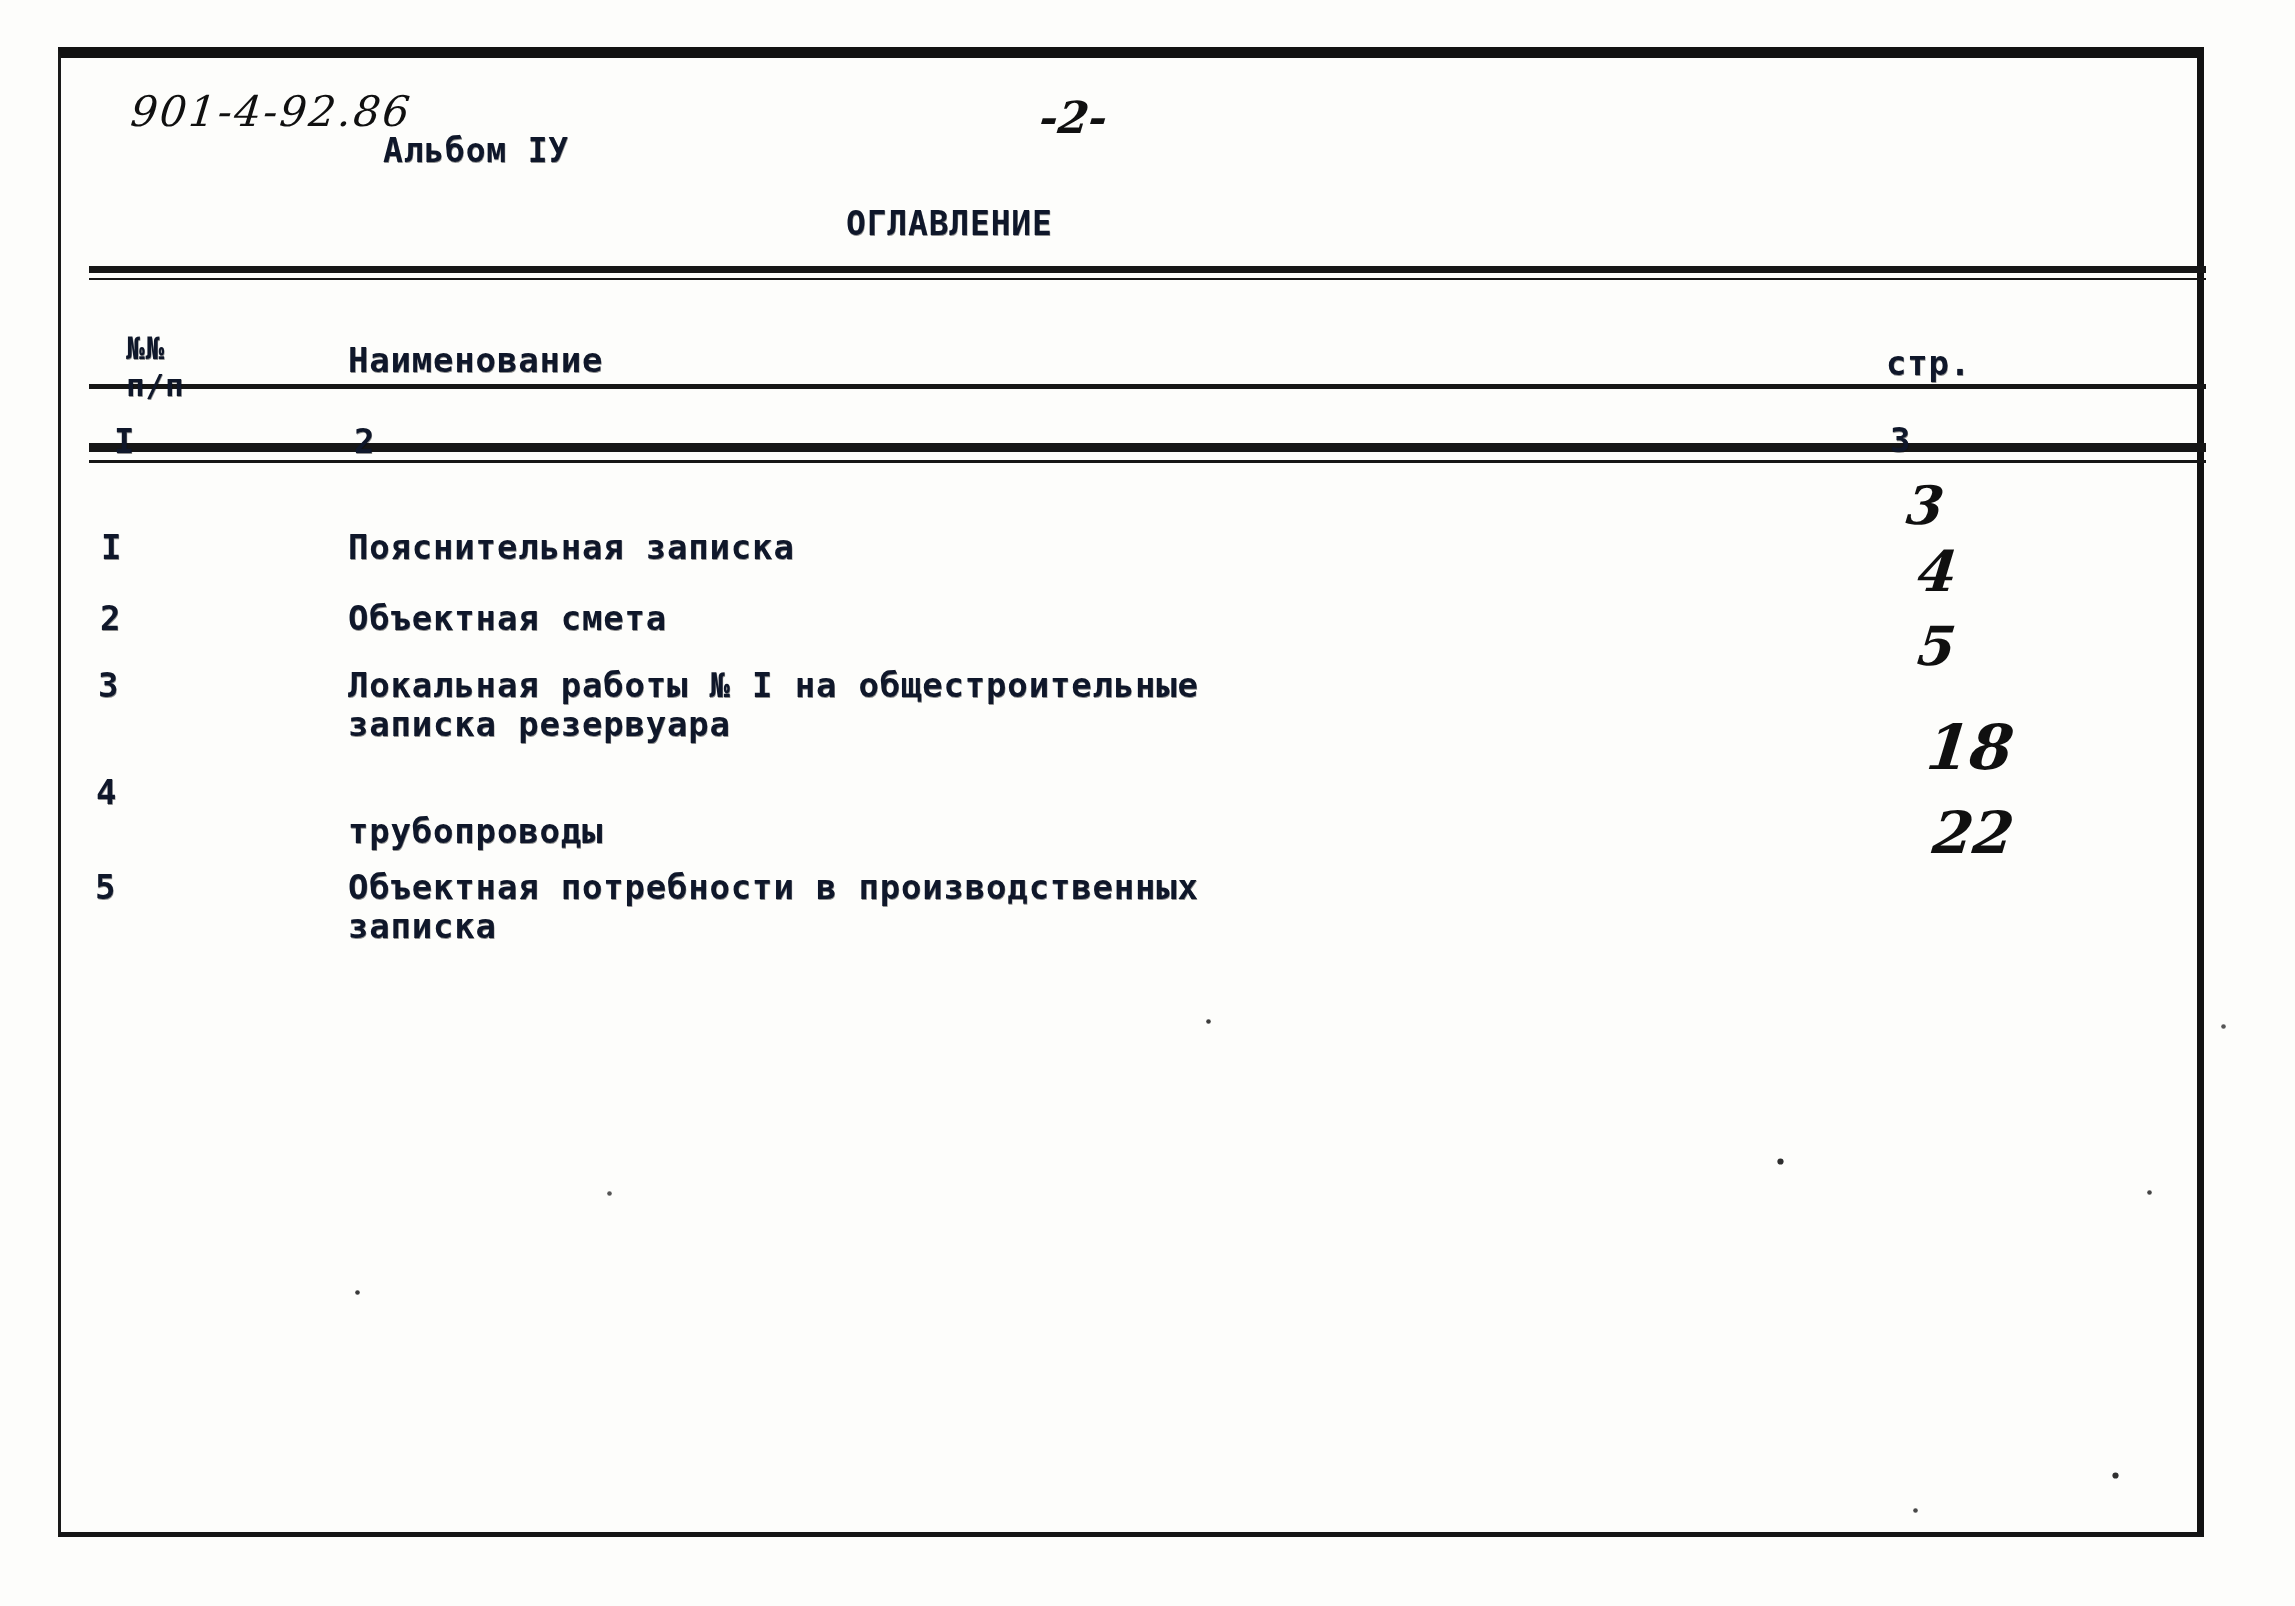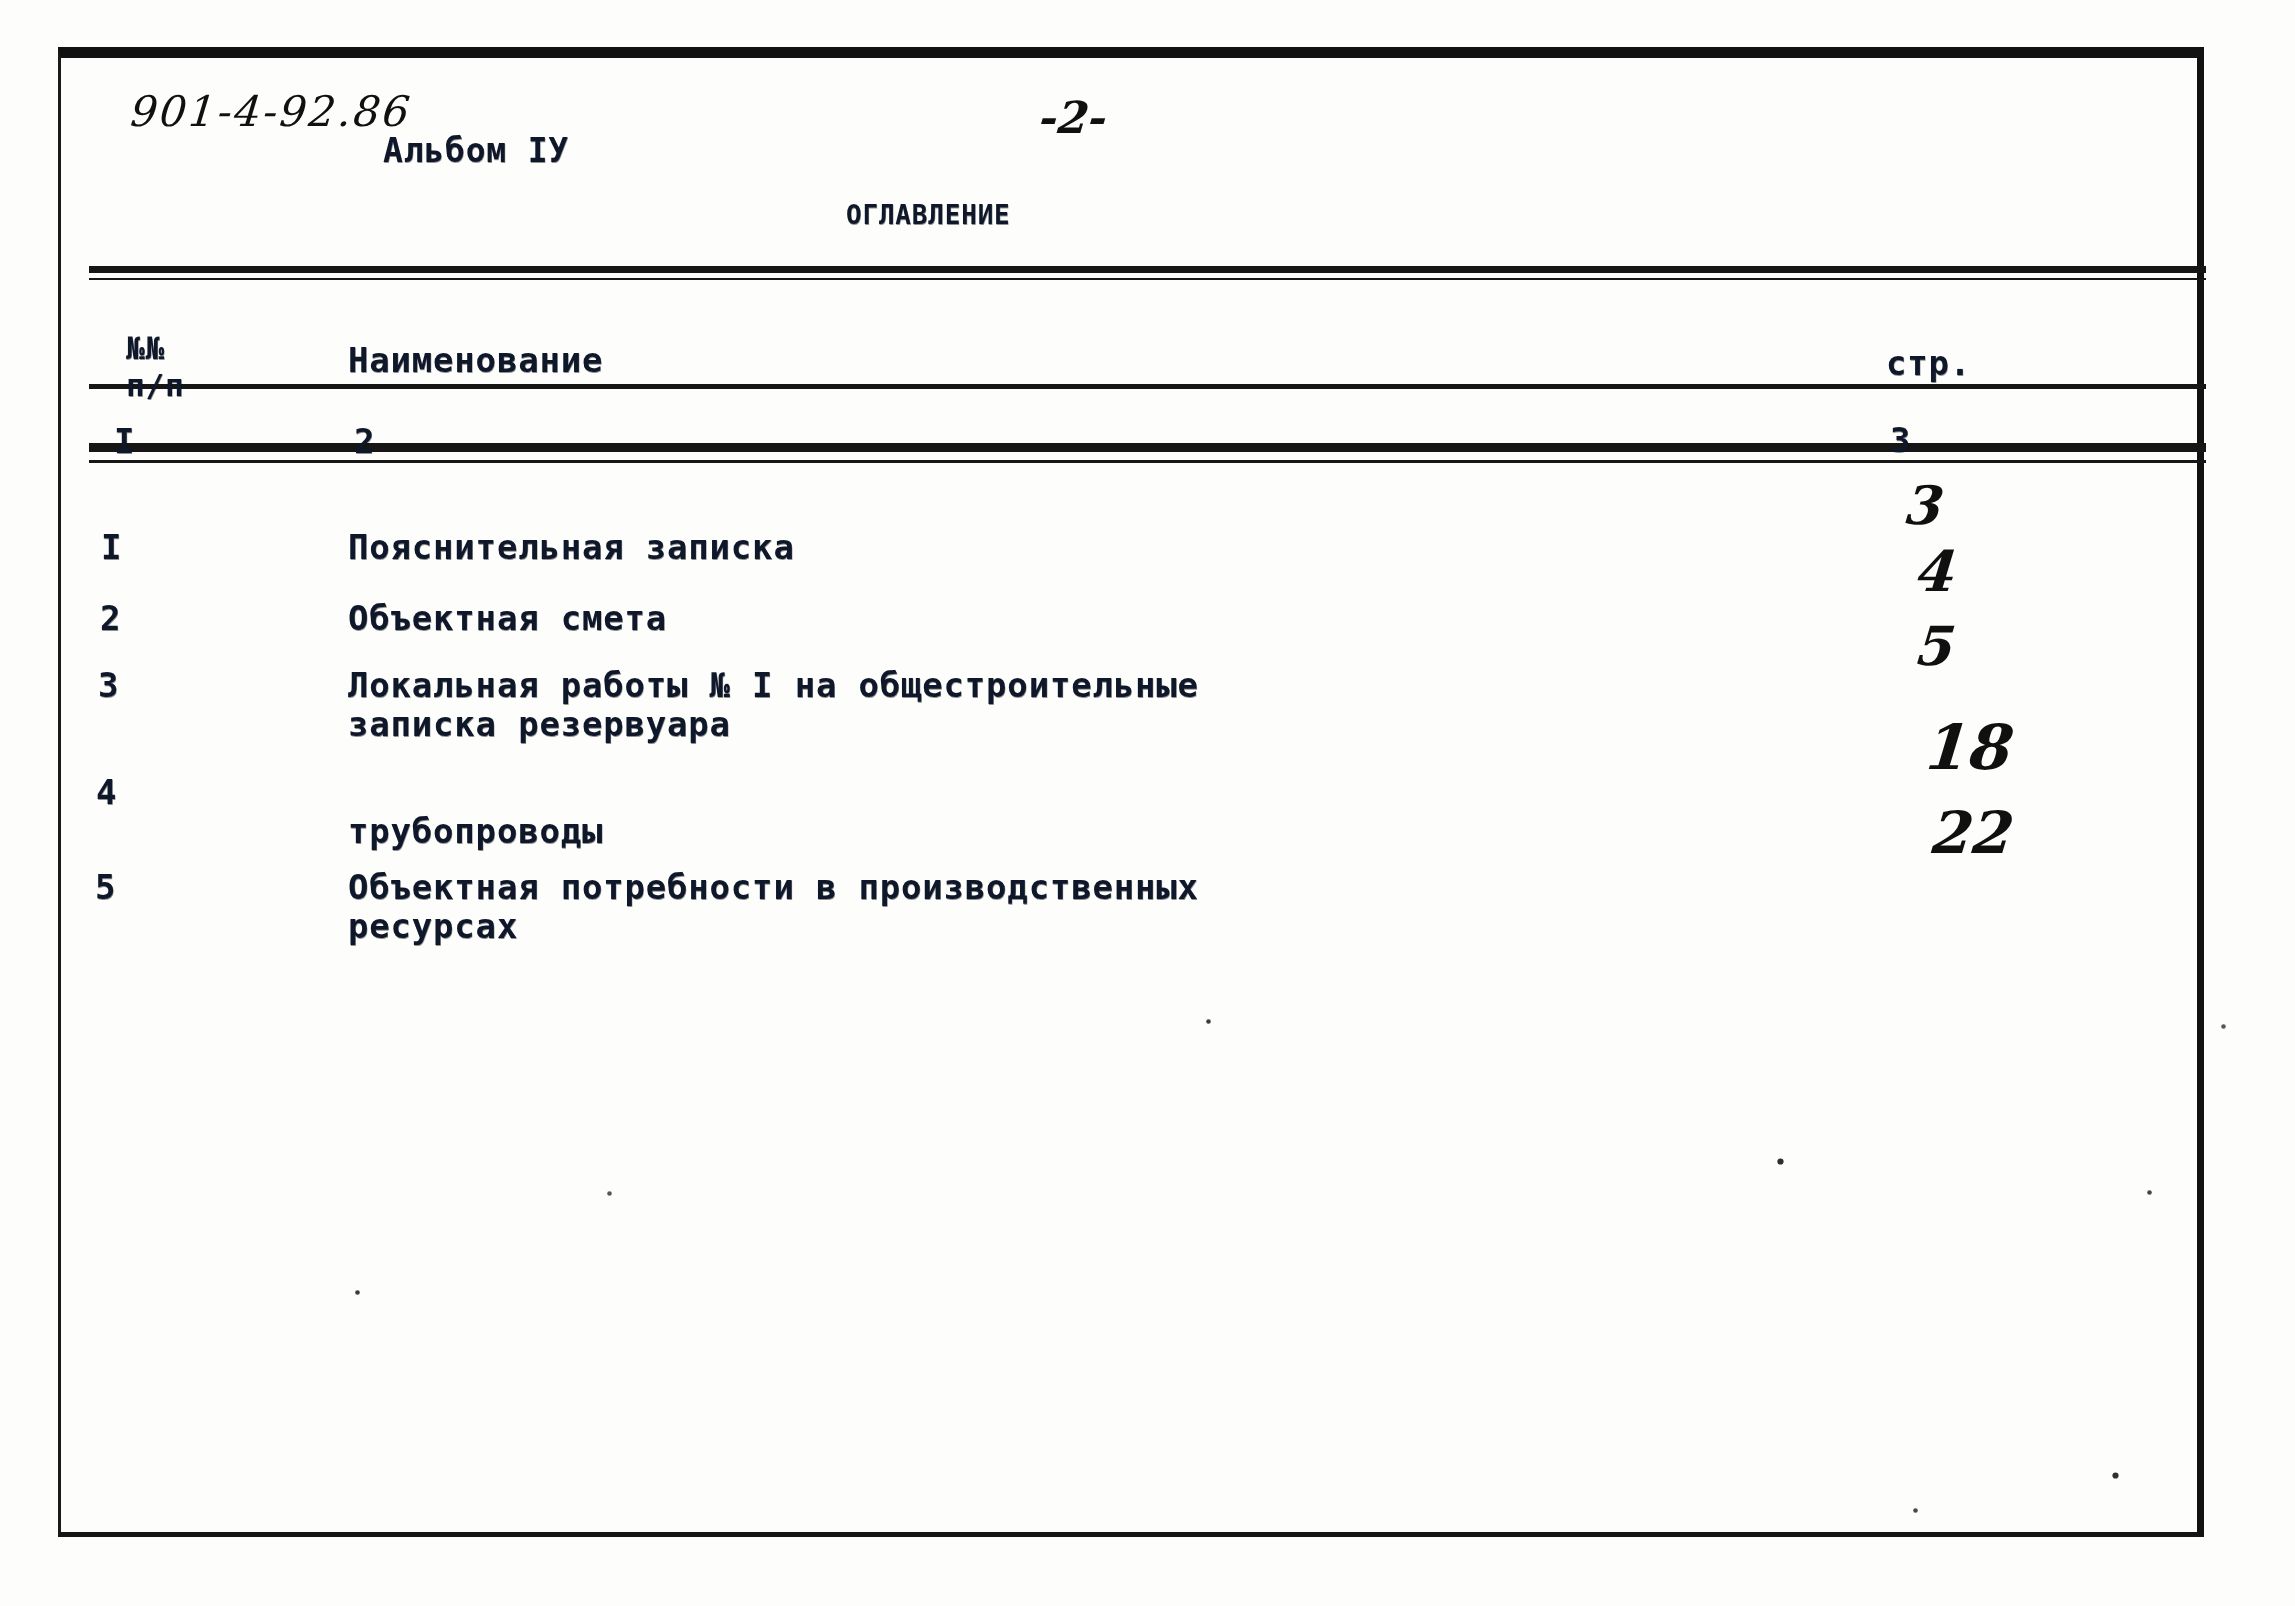--- a/index.html
+++ b/index.html
@@ -38,21 +38,21 @@
   .hand{
     position:absolute;
     font-family:"DejaVu Serif","Liberation Serif",serif;
     font-style:italic;color:#101010;white-space:pre;
     transform:skewX(-6deg);
   }
 
   .doc-code{left:131px;top:87px;font-size:42px;letter-spacing:2.3px;}
   .album{left:383px;top:107px;font-size:33px;}
   .page-num{left:1040px;top:92px;font-size:44px;font-weight:700;}
-  .doc-title{left:846px;top:172px;font-size:26px;letter-spacing:0.8px;}
+  .doc-title{left:846px;top:180px;font-size:33px;letter-spacing:0.8px;}
 
   .num-header{left:126px;top:306px;font-size:31px;line-height:37px;}
   .name-header{left:348px;top:317px;}
   .page-header{left:1886px;top:320px;}
 
   .marker-1{left:114px;top:398px;}
   .marker-2{left:354px;top:398px;}
   .marker-3{left:1890px;top:397px;}
 
   .row-num{width:47px;}
@@ -114,17 +114,17 @@
 
 <div class="typed row-num r3-num">3</div>
 <div class="typed row-name r3-name"><span>Локальная работы № I на общестроительные</span><br><span>записка резервуара</span></div>
 <div class="hand row-page r3-page">5</div>
 
 <div class="typed row-num r4-num">4</div>
 <div class="typed row-name r4-name"><br><span>трубопроводы</span></div>
 <div class="hand row-page r4-page">18</div>
 
 <div class="typed row-num r5-num">5</div>
-<div class="typed row-name r5-name"><span>Объектная потребности в производственных</span><br><span>ресурсах</span></div>
+<div class="typed row-name r5-name"><span>Объектная потребности в производственных</span><br><span>записка</span></div>
 <div class="hand row-page r5-page">22</div>
 
 <div class="specks"></div>
 
 
 </body></html>

